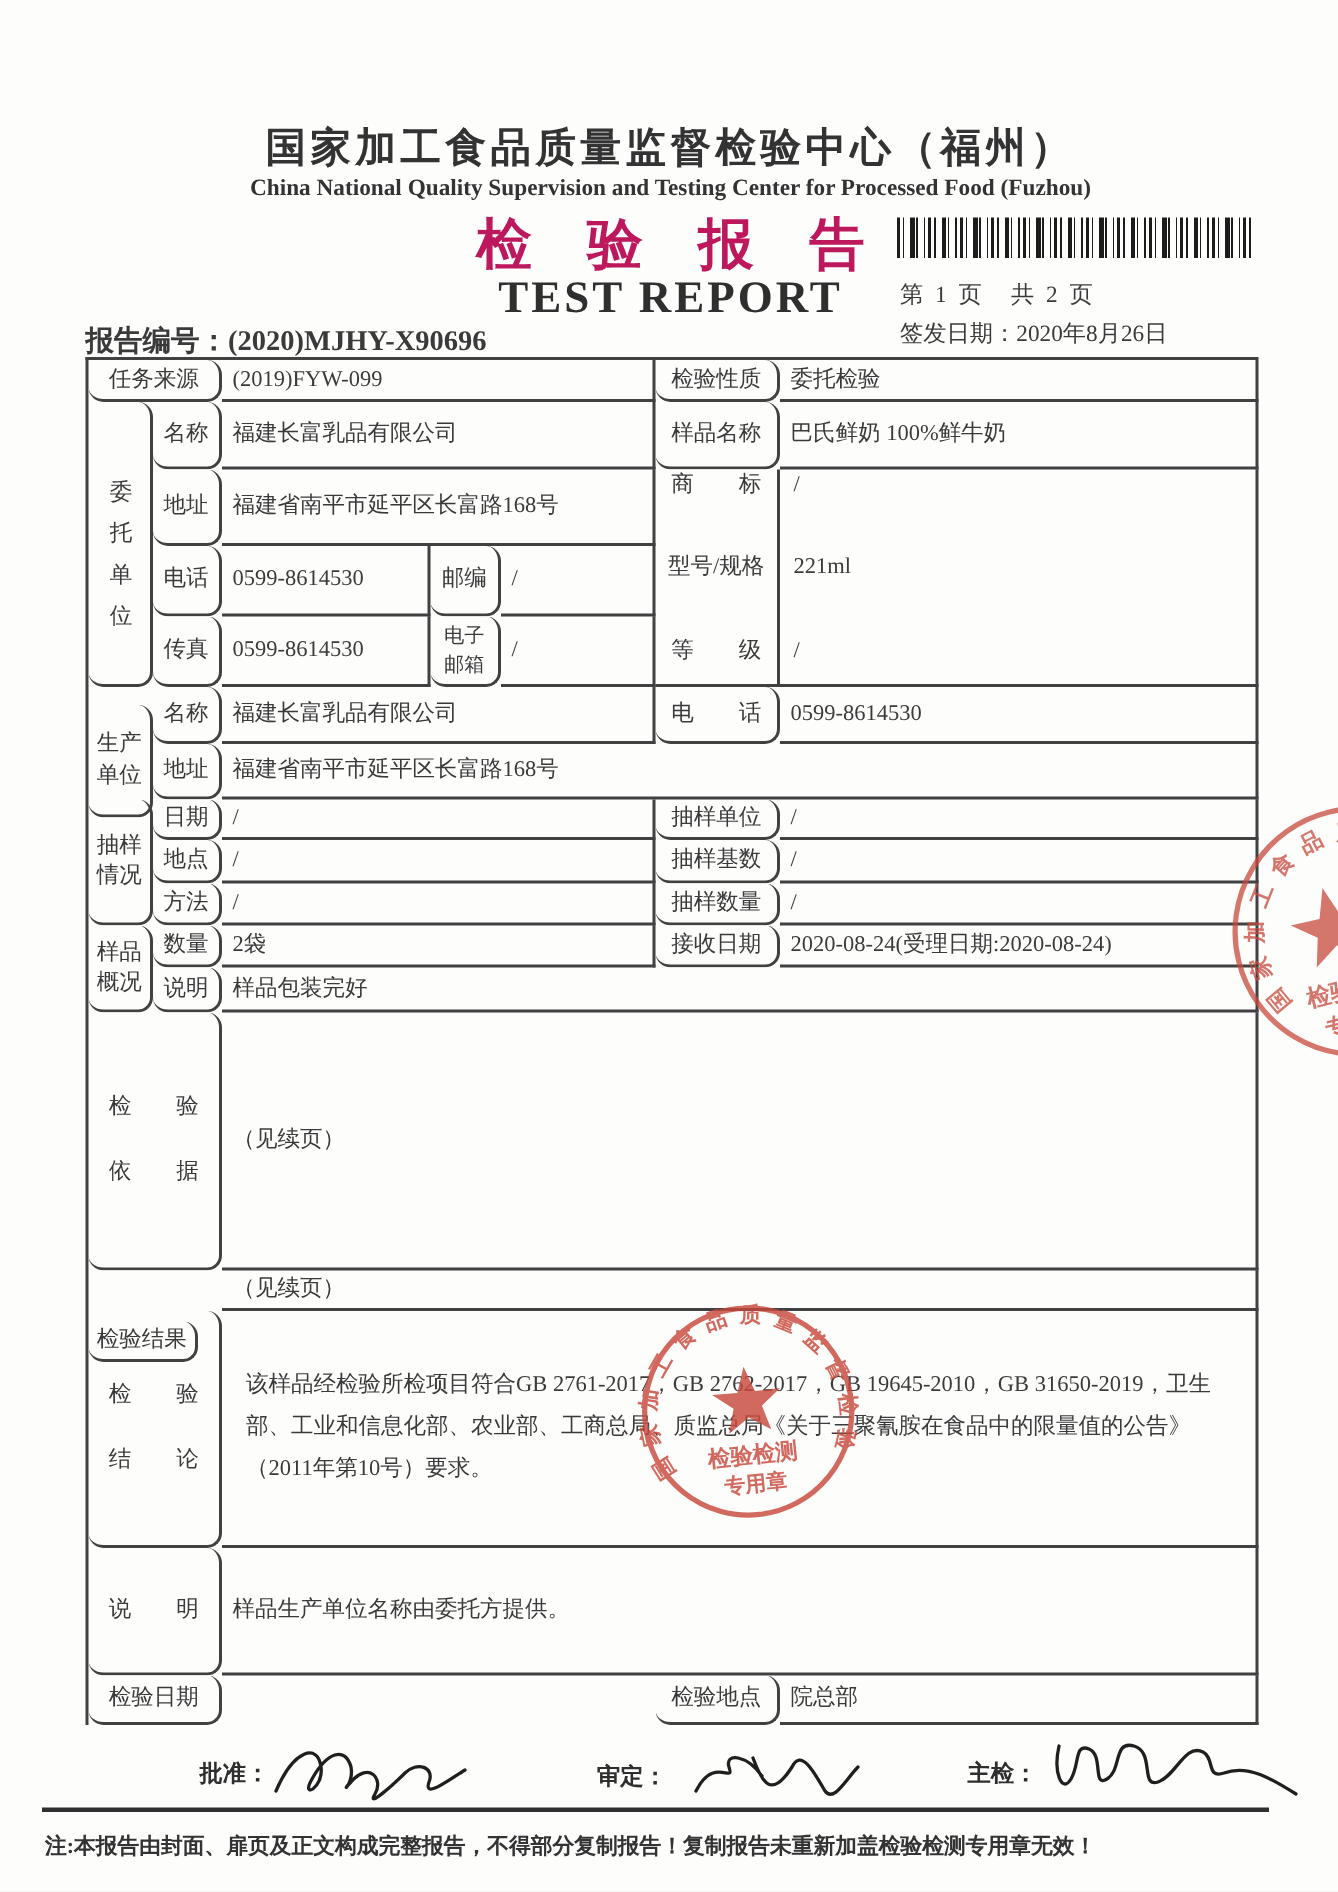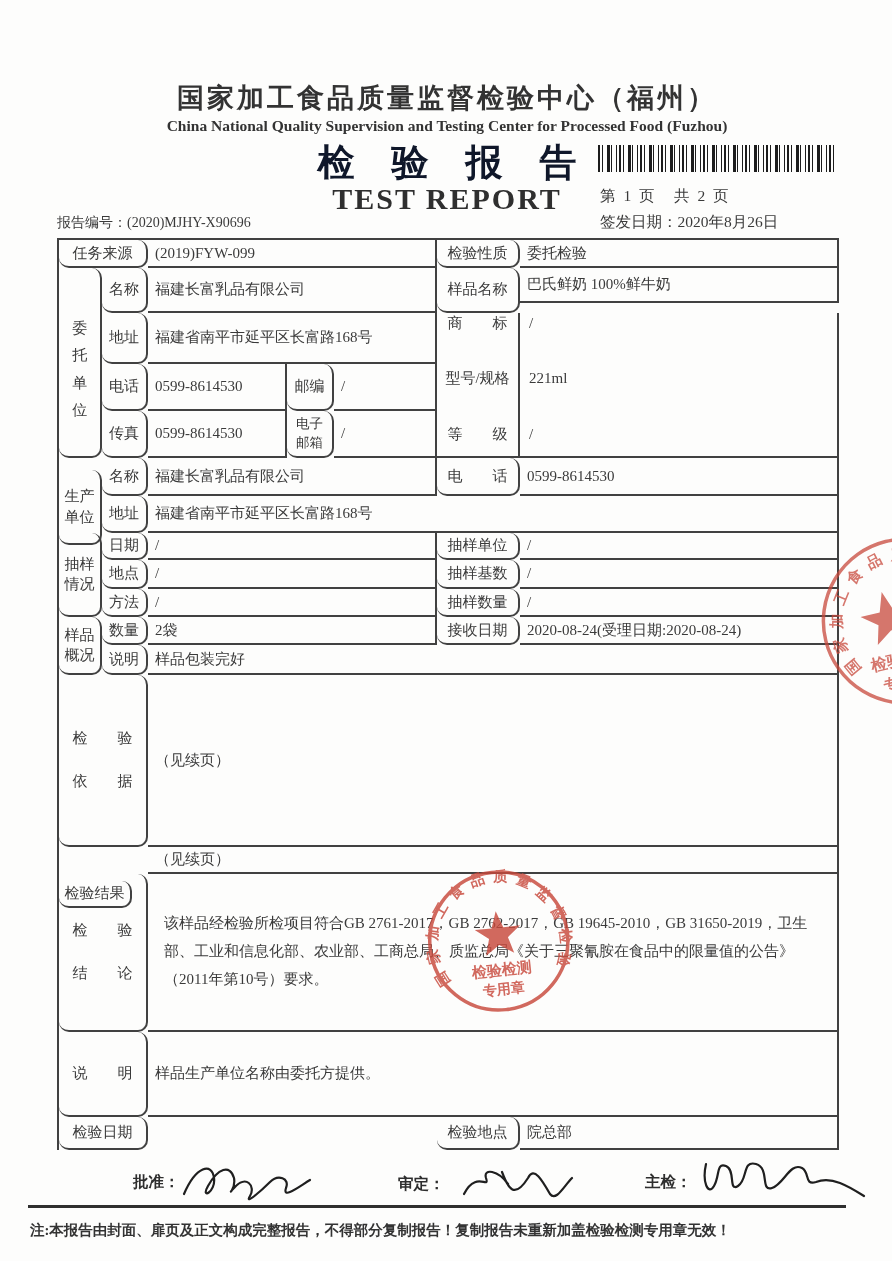--- a/index.html
+++ b/index.html
@@ -4,28 +4,28 @@
 <style>
   html,body{margin:0;padding:0;background:#e8e8e8;}
   .page{
     position:relative;width:892px;height:1261px;background:#fdfdfc;overflow:hidden;
     font-family:"Liberation Serif","DejaVu Serif",serif;color:#3a3a3a;
   }
   .abs{position:absolute;}
   .ctr{width:780px;left:57px;text-align:center;}
   .org-cn{top:80px;font-size:27px;font-weight:bold;letter-spacing:3px;color:#333;}
   .org-en{top:117px;font-size:15.5px;font-weight:bold;color:#333;}
-  .title-cn{top:138px;font-size:37px;font-weight:bold;color:#0f172a;}
+  .title-cn{top:138px;font-size:37px;font-weight:bold;color:#be185d;}
   .title-en{top:182px;font-size:30px;font-weight:bold;letter-spacing:2px;color:#2f2f2f;}
   .barcode{left:598px;top:145px;width:237px;height:27px;
     background:
       repeating-linear-gradient(90deg,#1c1c1c 0 2px,transparent 2px 4px,#1c1c1c 4px 5px,transparent 5px 9px,#1c1c1c 9px 12px,transparent 12px 13px,#1c1c1c 13px 14px,transparent 14px 18px,#1c1c1c 18px 19px,transparent 19px 21px);
   }
   .pageinfo{left:600px;top:186px;font-size:15.5px;letter-spacing:2px;}
-  .repno{left:57px;top:214px;font-size:14px;}
+  .repno{left:57px;top:214px;font-size:19px;font-weight:bold;}
   .issue{left:600px;top:212px;font-size:15.5px;}
   .table{position:absolute;left:57px;top:238px;width:780px;height:910px;
     border-top:2px solid #414141;border-left:2px solid #414141;box-sizing:content-box;}
   .cell{position:absolute;box-sizing:border-box;border-right:2px solid #414141;border-bottom:2px solid #414141;
     display:flex;align-items:center;padding:2px 7px;font-size:15px;line-height:1.35;overflow:hidden;}
   .lab{justify-content:center;text-align:center;padding:2px 2px;border-radius:10px;}
   .pre{white-space:pre-line;}
   .vlab span{writing-mode:vertical-rl;text-orientation:upright;letter-spacing:1.85em;}
   .stack{flex-direction:column;align-items:stretch;padding:0;gap:35px;}
   .stack span{flex:1;display:flex;align-items:center;justify-content:center;}
@@ -73,21 +73,21 @@
       </div>
     <div class="cell lab" style="left:43px;top:28px;width:46px;height:45px">
         <span>名称</span>
       </div>
     <div class="cell" style="left:89px;top:28px;width:289px;height:45px">
         <span>福建长富乳品有限公司</span>
       </div>
     <div class="cell lab" style="left:378px;top:28px;width:83px;height:45px">
         <span>样品名称</span>
       </div>
-    <div class="cell" style="left:461px;top:28px;width:319px;height:35px">
+    <div class="cell" style="left:461px;top:28px;width:319px;height:45px">
         <span>巴氏鲜奶 100%鲜牛奶</span>
       </div>
 
     <div class="cell lab" style="left:43px;top:73px;width:46px;height:51px">
         <span>地址</span>
       </div>
     <div class="cell" style="left:89px;top:73px;width:289px;height:51px">
         <span>福建省南平市延平区长富路168号</span>
       </div>
 

